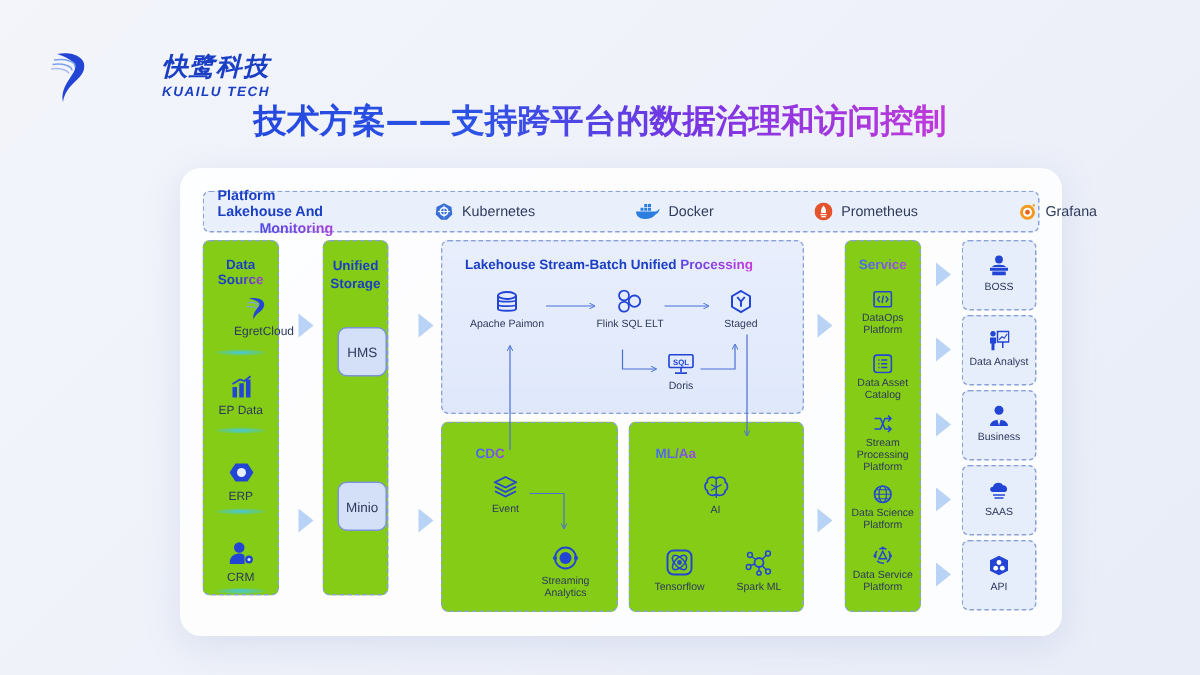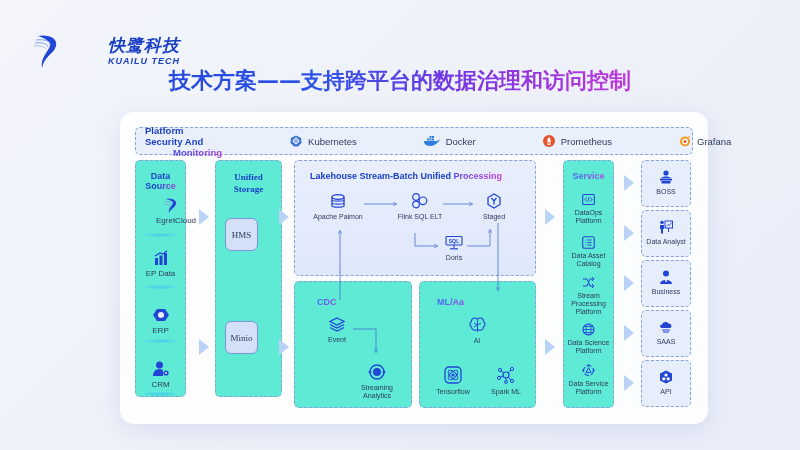--- a/index.html
+++ b/index.html
@@ -35,21 +35,21 @@
     position: absolute; left: 135px; top: 127px; width: 558px; height: 28px;
     background: #eaf0fb; display: flex; align-items: center; padding-left: 9px;
     font-size: 9.5px;
   }
   .topbar-title { font-weight: bold; color: #1a3fc4; margin-right: 28px; }
   .topbar-title .grad { background: linear-gradient(90deg,#4d49e6,#a83fd8); -webkit-background-clip: text; background-clip: text; color: transparent; margin-left: 28px; }
   .tool { display: flex; align-items: center; color: #2d3a5c; margin-right: 27px; padding-left: 40px; }
   .tool .ic { width: 12px; height: 12px; margin-right: 6px; }
 
   .col {
-    position: absolute; background: #5eead4;
+    position: absolute; background: #84cc16;
   }
   .col-title { font-weight: bold; font-size: 9px; color: #1a3fc4; text-align: center; }
   .src-item { position: absolute; left: 0; width: 100%; text-align: center; font-size: 8px; color: #2d3a5c; }
   .src-item .ic { display: block; margin: 0 auto 3px; width: 16px; height: 16px; }
   .glow { position: absolute; left: 8px; right: 8px; height: 4px; border-radius: 50%;
     background: radial-gradient(ellipse, rgba(64,200,240,0.9) 0%, rgba(64,200,240,0.3) 60%, transparent 100%); }
 
   .arrow-chev {
     position: absolute; width: 0; height: 0;
     border-top: 8px solid transparent; border-bottom: 8px solid transparent;
@@ -88,21 +88,21 @@
     <div class="logo-cn">快鹭科技</div>
     <div class="logo-en">KUAILU TECH</div>
   </div>
 </div>
 
 <div class="title">技术方案——支持跨平台的数据治理和访问控制</div>
 
 <div class="panel"></div>
 
 <div class="topbar dashed">
-  <span class="topbar-title"><span>Platform Security And </span><span class="grad">Monitoring</span></span>
+  <span class="topbar-title"><span>Platform Lakehouse And </span><span class="grad">Monitoring</span></span>
   <span class="tool">
     <svg class="ic" viewBox="0 0 12 12">
         <polygon points="6,0.5 11,3 11.5,8 8,11.5 4,11.5 0.5,8 1,3" fill="#3a6fd8"></polygon>
         <circle cx="6" cy="6" r="2.5" fill="none" stroke="#fff" stroke-width="1"></circle>
         <line x1="6" y1="2" x2="6" y2="10" stroke="#fff" stroke-width="0.6"></line>
         <line x1="2" y1="6" x2="10" y2="6" stroke="#fff" stroke-width="0.6"></line>
       </svg>
     <span>Kubernetes</span>
   </span>
   <span class="tool">
@@ -173,21 +173,21 @@
         <circle cx="13" cy="12" r="1" fill="#e6edfb"></circle>
       </svg>
     <span>CRM</span>
   </div>
   <div class="glow" style="top:231px;"></div>
 </div>
 
 <div class="arrow-chev" style="left:199px; top:209px;"></div>
 <div class="arrow-chev" style="left:199px; top:339px;"></div>
 
-<div class="col dashed" style="left:215px; top:160px; width:67px; height:237px;font-family:Liberation Serif, serif;">
+<div class="col dashed" style="left:215px; top:160px; width:44px; height:237px;">
   <div class="col-title" style="margin-top:10px; line-height:12px;">
     <div>Unified</div>
     <div>Storage</div>
   </div>
   <div class="store-box" style="top:57px; left:9px;">
       <span>HMS</span>
     </div>
   <div class="store-box" style="top:160px; left:9px;">
       <span>Minio</span>
     </div>

